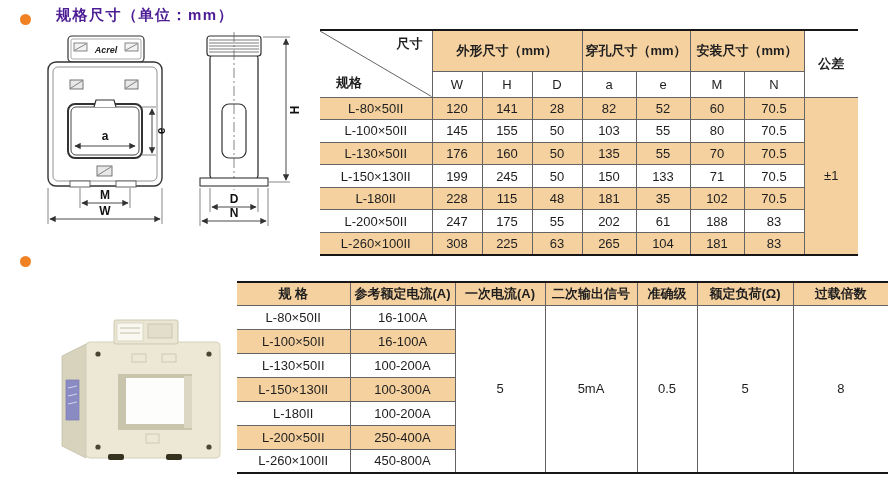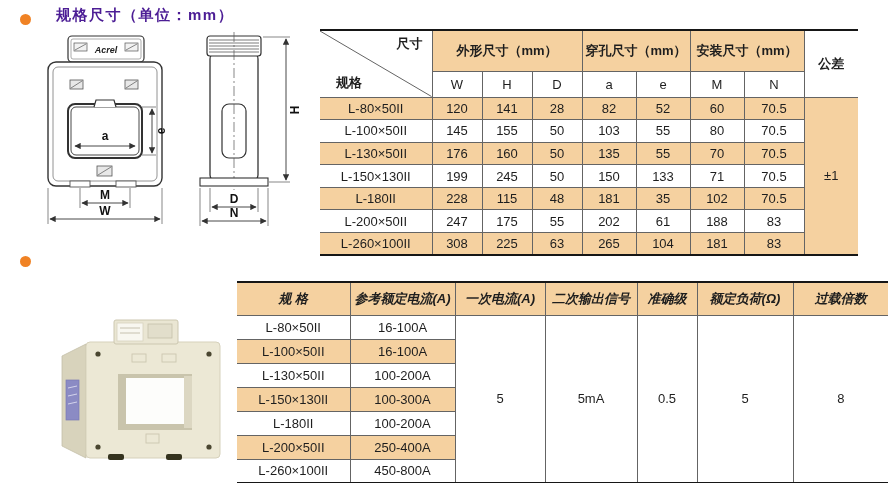--- a/index.html
+++ b/index.html
@@ -30,21 +30,21 @@
   .tan-r td { background:#F5D1A0; }
   .tan { background:#F5D1A0; }
   .white { background:#ffffff; }
 
   #size-table { left:320px; top:29px; width:538px; }
   #size-table tr.hg { height:41px; }
   #size-table tr.hs { height:26px; }
   #size-table tr.br { height:22.6px; }
 
   #param-table { left:237px; top:281px; width:651px; }
-  #param-table tr.hd { height:33px;font-style:italic; }
+  #param-table tr.hd { height:23px; }
   #param-table tr.br { height:24px; }
 
   .diag { position:relative; background:#ffffff; padding:0; }
   .diag svg { position:absolute; left:0; top:0; width:100%; height:100%; display:block; }
   .diag .tr-lab { position:absolute; top:4px; right:9px; font-weight:bold; }
   .diag .bl-lab { position:absolute; bottom:5px; left:16px; font-weight:bold; }
 
   .art { position:absolute; }
   #front-view { left:30px; top:28px; }
   #side-view  { left:182px; top:28px; }

